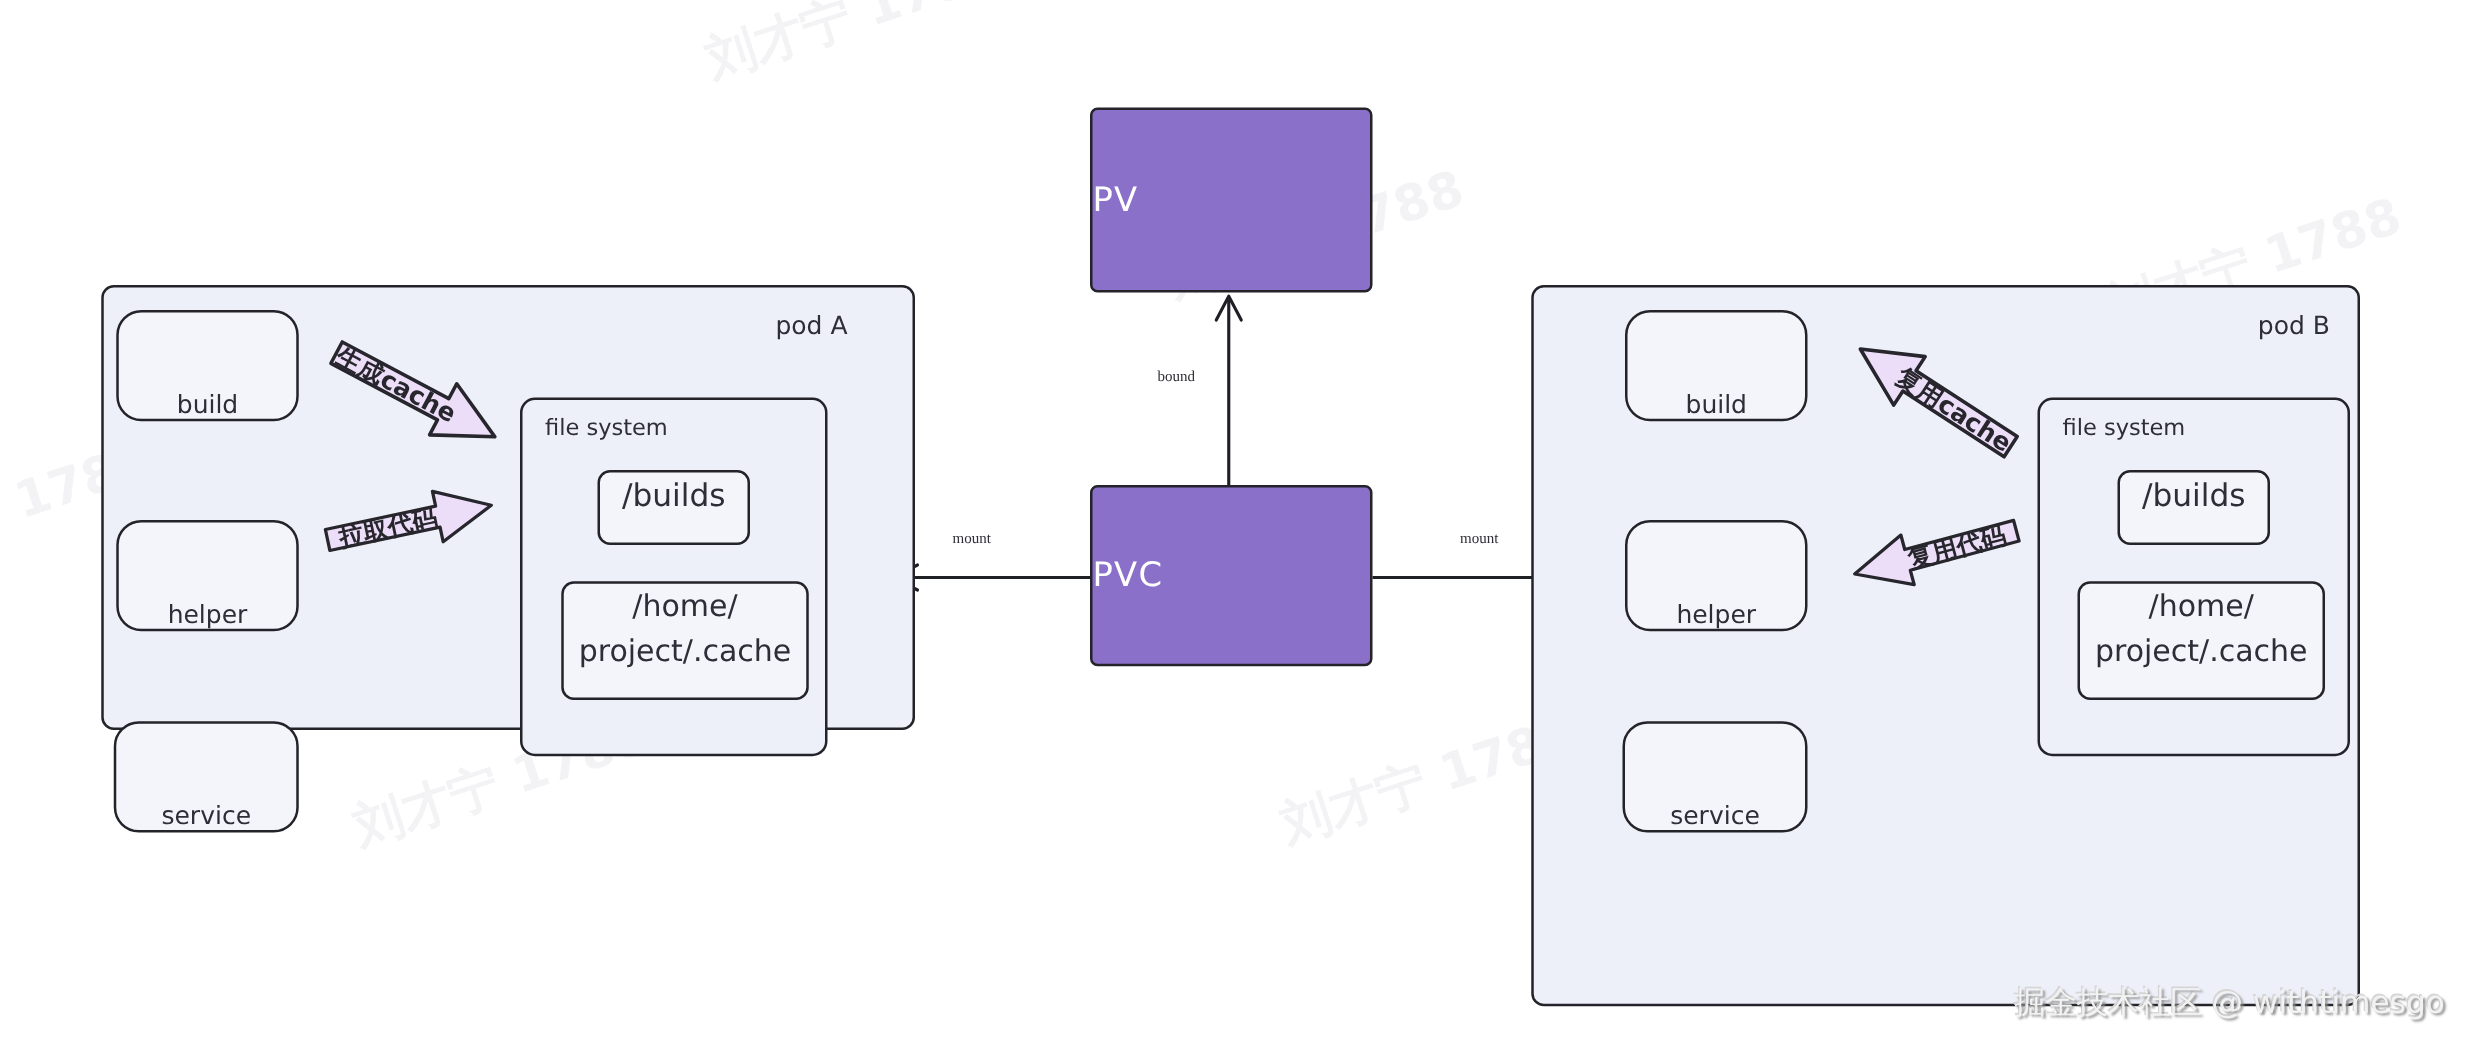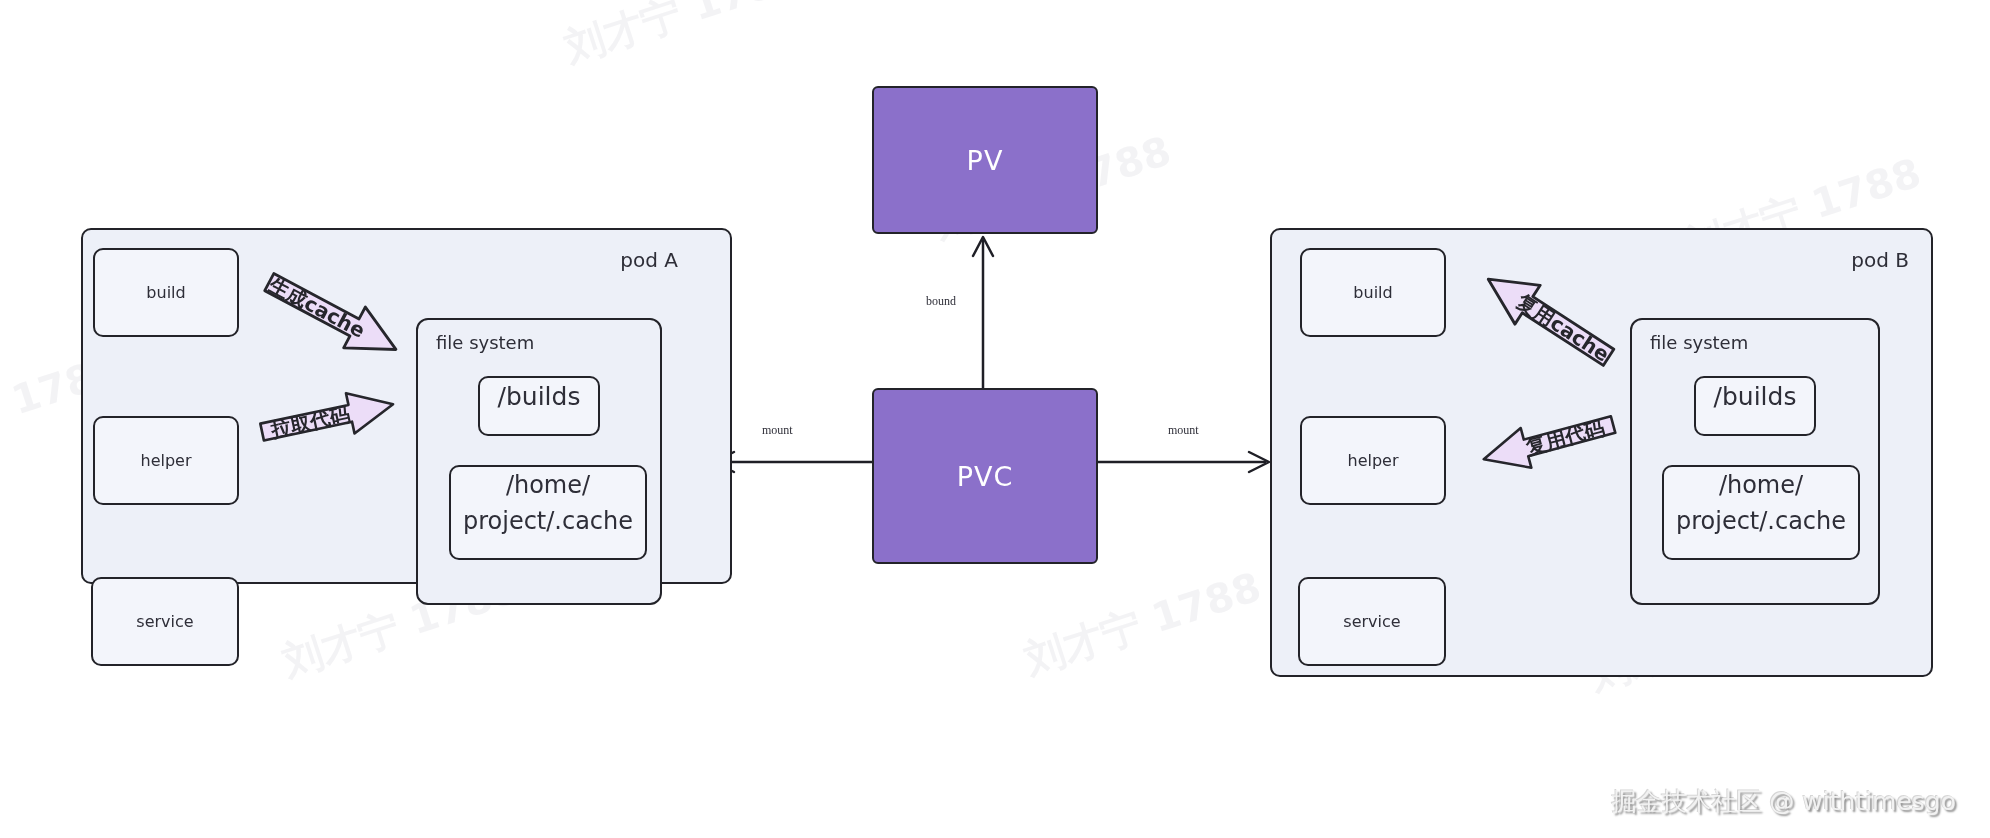--- a/index.html
+++ b/index.html
@@ -21,34 +21,34 @@
     position:absolute;transform:rotate(-18deg);
     font-size:40px;font-weight:bold;white-space:nowrap;
     color:rgba(168,170,185,0.14);
     text-shadow:1px 1px 0 rgba(255,255,255,0.7);
     pointer-events:none;user-select:none;
   }
   
   .pnode{
     position:absolute;background:var(--purple);
     border:2.5px solid #232329;border-radius:6px;
-    display:flex;align-items:center;justify-content:center;
+    display:flex;align-items:center;
     color:#ffffff;font-size:27px;letter-spacing:1px;
   }
   
   .pod{
     position:absolute;background:var(--pod_fill);
     border:2.5px solid #232329;border-radius:10px;
   }
   .pod-label{position:absolute;font-size:20px;color:var(--text);}
   .cbox{
     position:absolute;background:var(--box_fill);
-    border:2.5px solid #232329;border-radius:10px;
-    display:flex;align-items:center;justify-content:center;
-    font-size:16px;color:var(--text);
+    border:2.5px solid #232329;border-radius:20px;
+    display:flex;align-items:flex-end;justify-content:center;
+    font-size:20px;color:var(--text);
   }
   .fsbox{
     position:absolute;background:var(--pod_fill);
     border:2.5px solid #232329;border-radius:12px;
   }
   .fs-title{position:absolute;left:18px;top:12px;font-size:18px;color:var(--text);}
   .pathbox{
     position:absolute;background:var(--box_fill);
     border:2.5px solid #232329;border-radius:10px;
     display:flex;flex-direction:column;align-items:center;justify-content:flex-start;
@@ -85,21 +85,21 @@
   <span class="wm" style="left:1350px;top:398px">刘才宁 1788</span>
   <span class="wm" style="left:-120px;top:378px">刘才宁 1788</span>
   <span class="wm" style="left:278px;top:598px">刘才宁 1788</span>
   <span class="wm" style="left:1020px;top:596px">刘才宁 1788</span>
   <span class="wm" style="left:1585px;top:612px">刘才宁 1788</span>
 
   <div class="pnode" style="left:872px;top:86px;width:226px;height:148px">
     <span>PV</span>
   </div>
 
-  <div class="pnode" style="left:872px;top:388px;width:226px;height:176px">
+  <div class="pnode" style="left:872px;top:388px;width:226px;height:145px">
     <span>PVC</span>
   </div>
 
   <svg class="conn" style="left:965px;top:232px" width="40" height="160" viewBox="0 0 40 160">
     <line x1="18" y1="156" x2="18" y2="8" stroke="#1f1f26" stroke-width="2.5"></line>
     <polyline points="8,24 18,5 28,24" fill="none" stroke="#1f1f26" stroke-width="2.5" stroke-linecap="round" stroke-linejoin="round"></polyline>
   </svg>
   <div class="conn-label" style="left:926px;top:294px">bound</div>
 
   <svg class="conn" style="left:708px;top:445px" width="170" height="34" viewBox="0 0 170 34">
@@ -146,21 +146,21 @@
     <div class="blabel">生成cache</div>
   </div>
 
   <div class="barrow right" style="left:258px;top:394px;width:140px;height:48px;transform:rotate(-12deg)">
     <svg viewBox="0 0 160 56" preserveAspectRatio="none">
       <polygon points="3,18 106,18 106,4 156,28 106,52 106,38 3,38" fill="var(--arrow_fill)" stroke="#26262c" stroke-width="3" stroke-linejoin="round"></polygon>
     </svg>
     <div class="blabel">拉取代码</div>
   </div>
 
-  <div class="pod" style="left:1270px;top:228px;width:663px;height:449px">
+  <div class="pod" style="left:1225px;top:228px;width:663px;height:577px">
     <div class="pod-label" style="right:22px;top:18px">pod B</div>
   </div>
 
   <div class="cbox" style="left:1300px;top:248px;width:146px;height:89px">
     <span>build</span>
   </div>
   <div class="cbox" style="left:1300px;top:416px;width:146px;height:89px">
     <span>helper</span>
   </div>
   <div class="cbox" style="left:1298px;top:577px;width:148px;height:89px">

